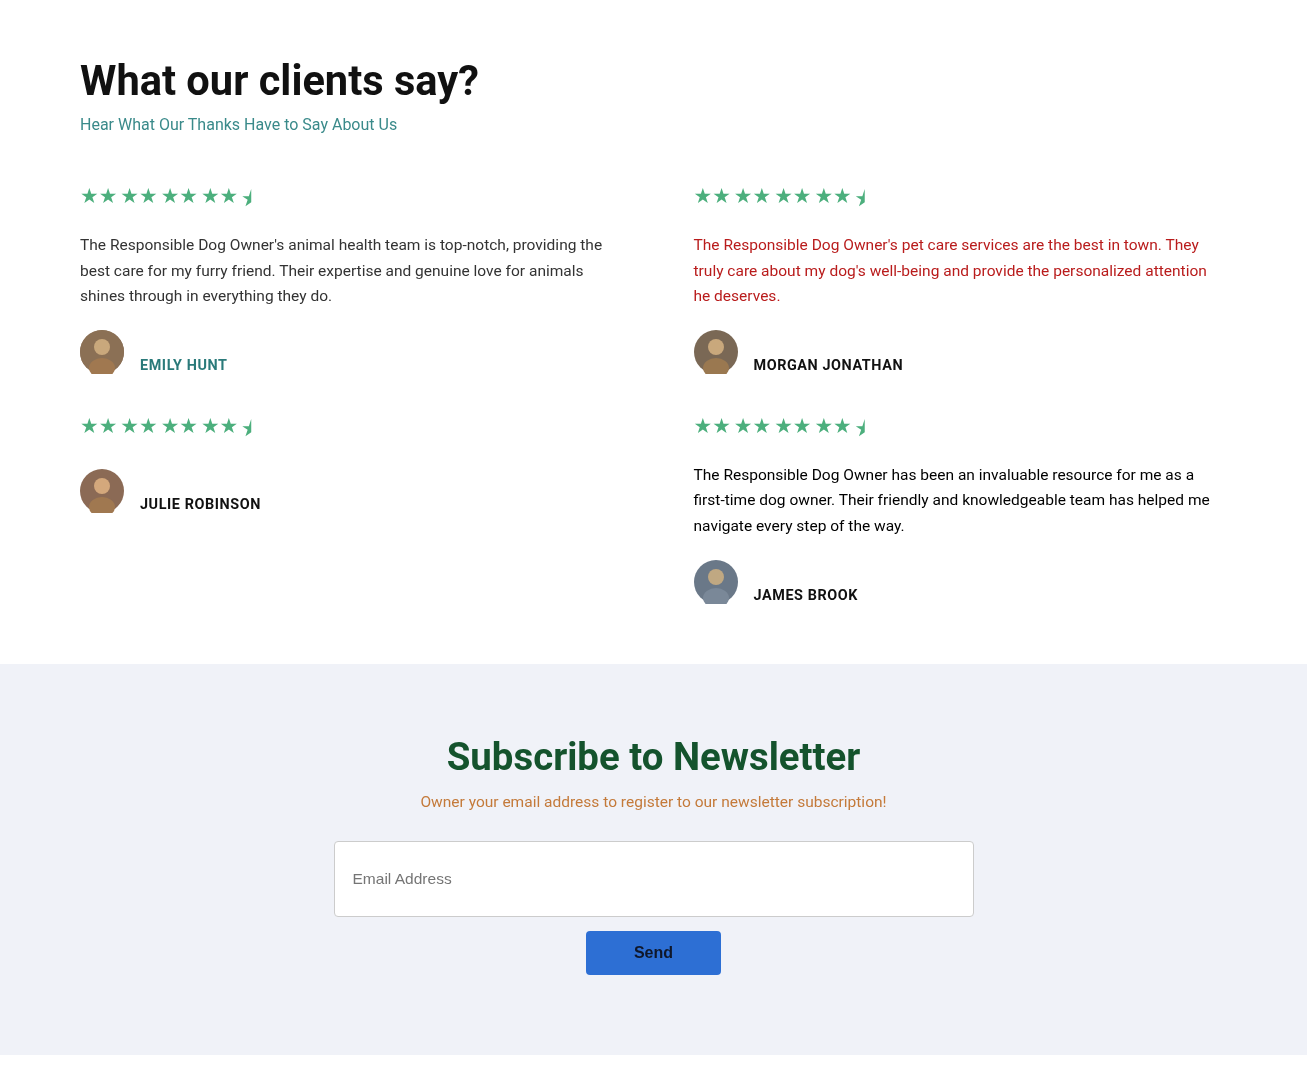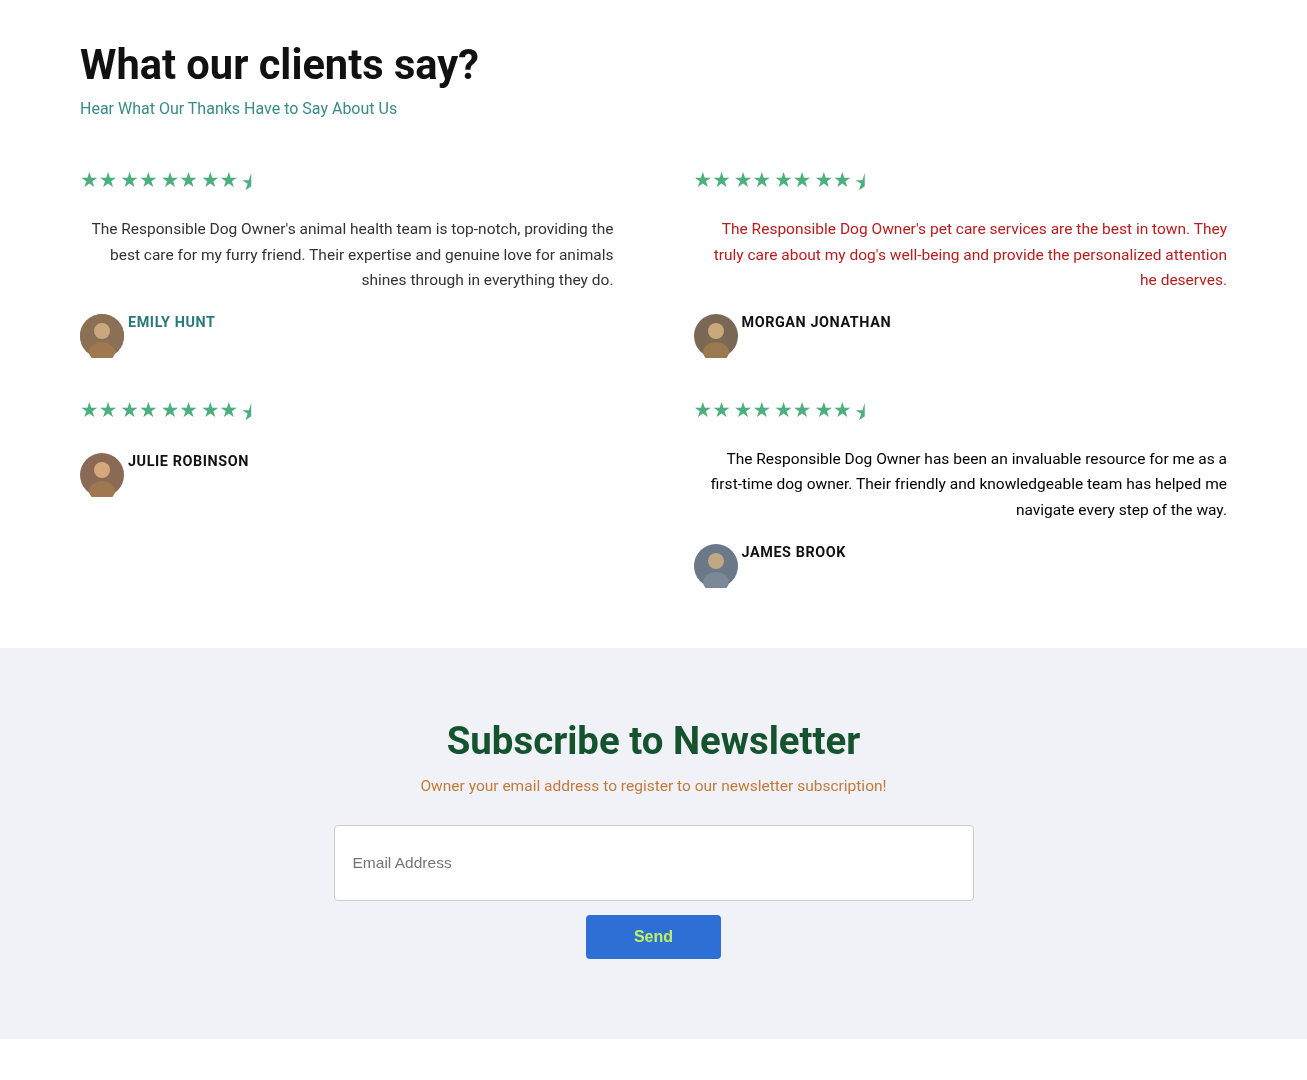--- a/index.html
+++ b/index.html
@@ -1,53 +1,53 @@
 <!DOCTYPE html>
 <html><head>
   <meta charset="utf-8">
   <style>
     * { box-sizing: border-box; margin: 0; padding: 0; }
     body { font-family: -apple-system, BlinkMacSystemFont, 'Segoe UI', Roboto, sans-serif; background: #fff; color: #222; }
 
-    .page-wrapper { max-width: 1307px; margin: 0 auto; }
+    .page-wrapper { max-width: 1307px; margin: 16px auto; }
 
     
     .testimonials-section { padding: 40px 80px 60px 80px; background: #fff; }
 
     .section-title { font-size: 2.6rem; font-weight: 700; color: #111; margin-bottom: 10px; }
     .section-subtitle { font-size: 1rem; color: #3a8a8a; margin-bottom: 50px; }
 
     .testimonials-grid { display: grid; grid-template-columns: 1fr 1fr; gap: 40px 80px; }
 
     .testimonial-card { display: flex; flex-direction: column; gap: 14px; }
 
     .stars { display: flex; gap: 3px; }
     .star { color: #4caf7d; font-size: 1.3rem; }
 
-    .testimonial-text { font-size: 0.97rem; line-height: 1.65; color: #333; text-align: right; }
+    .testimonial-text { font-size: 0.97rem; line-height: 1.65; color: #333; }
 
-    .reviewer { display: flex; align-items: flex-start; gap: 4px; margin-top: 6px; }
+    .reviewer { display: flex; align-items: flex-end; gap: 16px; margin-top: 6px; }
 
     
     .avatar-circle { width: 44px; height: 44px; border-radius: 50%; display: flex; align-items: center; justify-content: center; font-size: 1.1rem; font-weight: 700; color: #fff; flex-shrink: 0; }
 
     .reviewer-name { font-size: 0.9rem; font-weight: 700; letter-spacing: 0.04em; color: #111; }
     .reviewer-name.teal { color: #2a7a7a; }
 
     
     .newsletter-section { background: #f0f2f8; padding: 70px 80px 80px; text-align: center; }
 
     .newsletter-title { font-size: 2.4rem; font-weight: 700; color: #14532d; margin-bottom: 14px; }
     .newsletter-subtitle { font-size: 0.97rem; color: #c47a3a; margin-bottom: 30px; }
 
     .newsletter-form { display: flex; flex-direction: column; align-items: center; gap: 14px; max-width: 640px; margin: 0 auto; }
 
     .email-input { width: 100%; padding: 28px 18px; border: 1px solid #ccc; border-radius: 4px; font-size: 0.97rem; color: #888; background: #fff; outline: none; }
 
-    .send-button { background: #2d6fd4; color: #bef264; border: none; padding: 13px 48px; font-size: 1rem; font-weight: 600; border-radius: 4px; cursor: pointer; }
+    .send-button { background: #2d6fd4; color: #0f172a; border: none; padding: 13px 48px; font-size: 1rem; font-weight: 600; border-radius: 4px; cursor: pointer; }
 
     
     .star-full::before { content: '★'; }
   </style>
 </head>
 <body>
 
 <div class="page-wrapper">
 
   <section class="testimonials-section">

